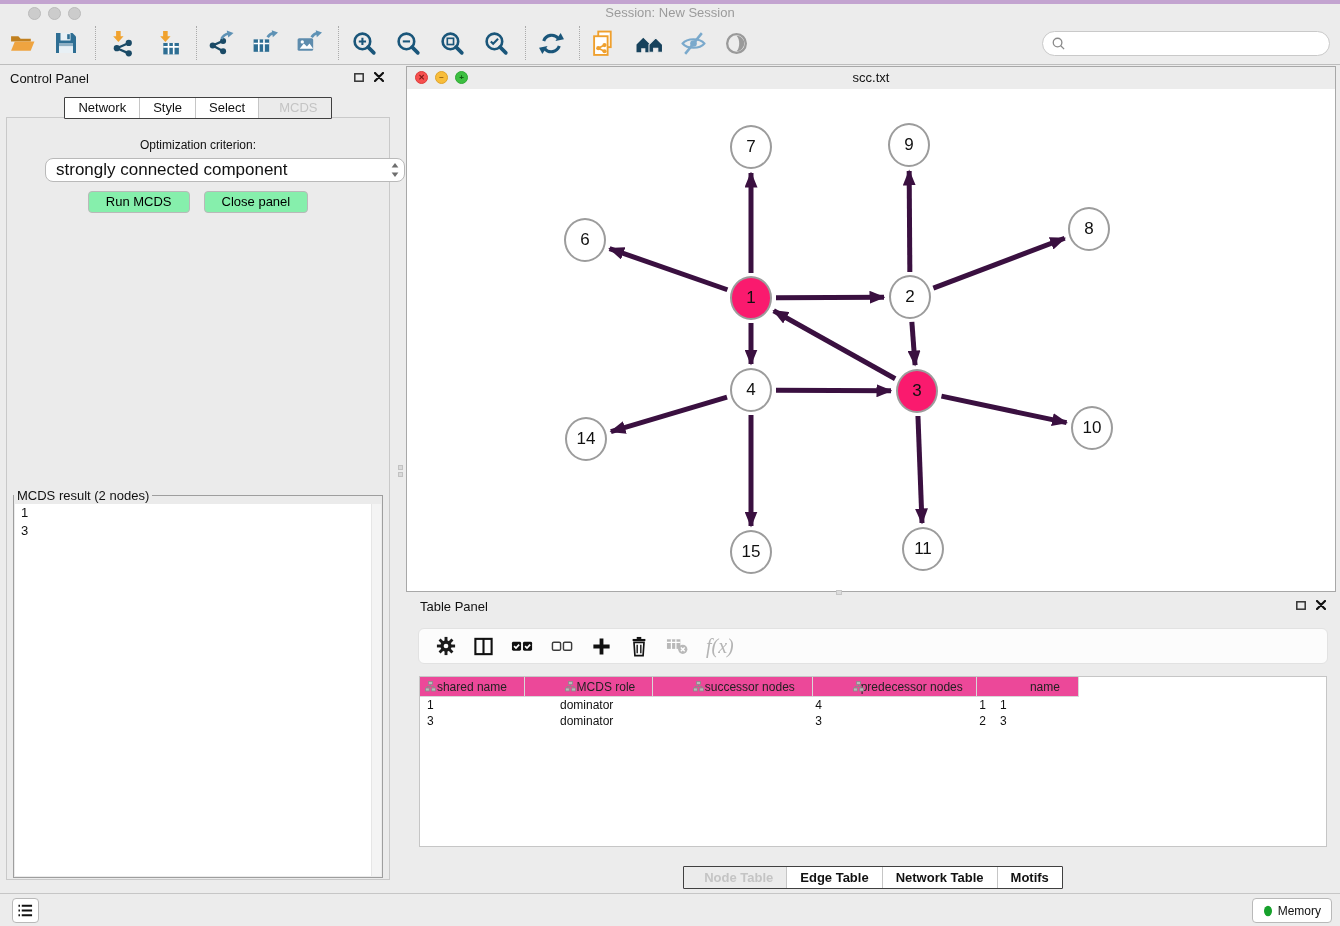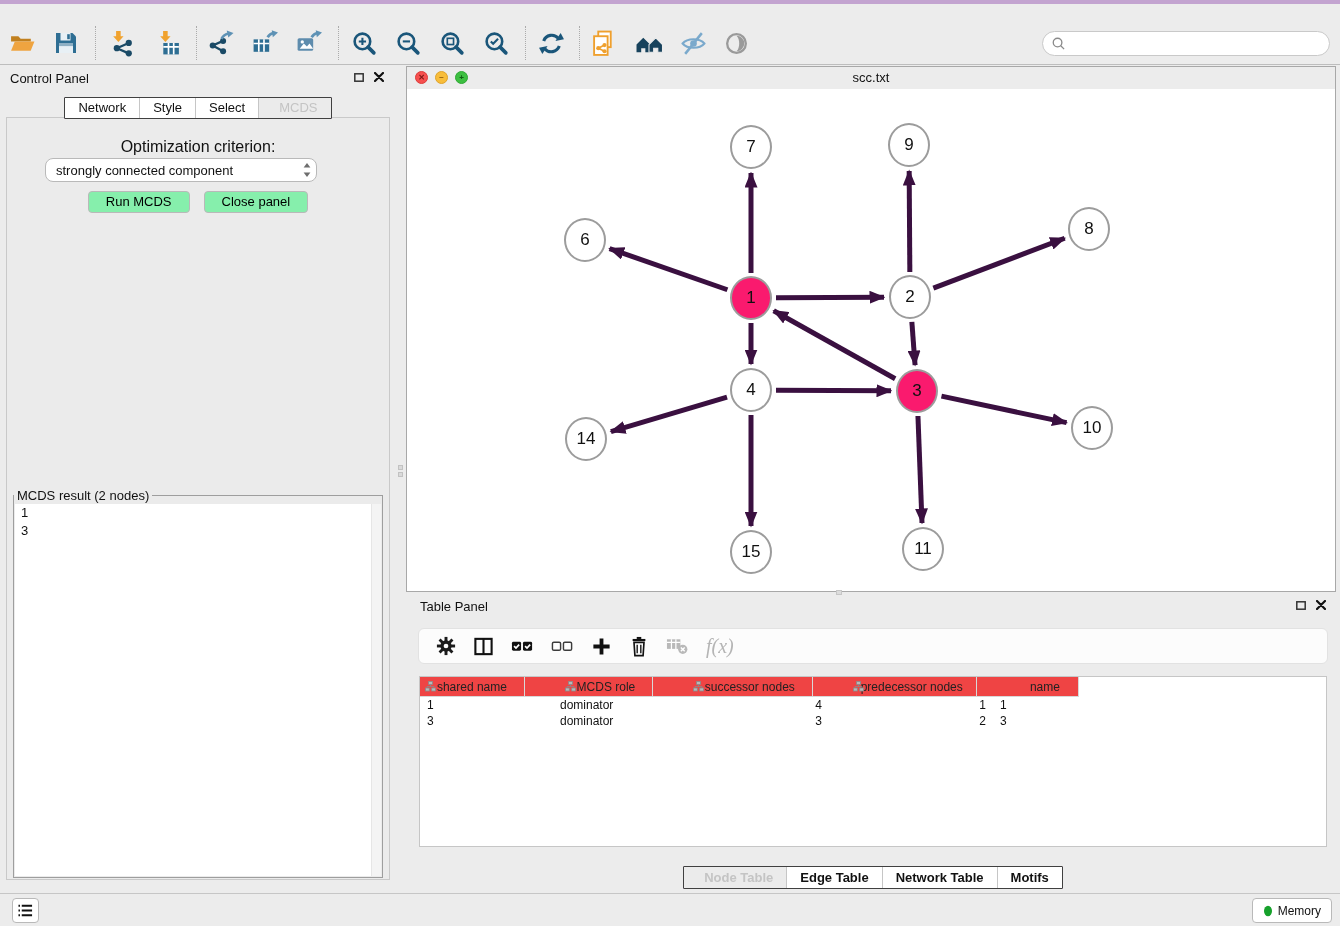--- a/index.html
+++ b/index.html
@@ -21,23 +21,23 @@
   
   .control-panel{position:absolute;left:0;top:65px;width:396px;height:828px;}
   .panel-title{position:absolute;left:10px;top:6px;font-size:13px;color:#111;}
   .panel-icons{position:absolute;right:12px;top:7px;display:flex;gap:10px;align-items:center;}
   .seg{display:flex;border:1px solid #404040;border-radius:1px;overflow:hidden;background:#701a75;height:20px;}
   .seg .tab{padding:0 13px;font-size:13px;line-height:20px;border-right:1px solid #C6C6C6;background:#fff;color:#111;white-space:nowrap;}
   .seg .tab:last-child{border-right:none;}
   .seg .tab.active{background:#EBEBEB;color:#C4C4C4;padding-left:20px;}
   .cp-tabs{position:absolute;top:32px;left:0;right:0;display:flex;justify-content:center;z-index:2;}
   .cp-body{position:absolute;left:6px;right:6px;top:52px;bottom:13px;background:#EBEBEB;border:1px solid #C9C9C9;box-sizing:border-box;}
-  .opt-label{position:absolute;top:20px;left:0;right:0;text-align:center;font-size:16px;}
-  .dropdown{position:absolute;left:38px;width:272px;top:40px;height:24px;background:#fff;border:1px solid #B9B9B9;
-            border-radius:8px;display:flex;align-items:center;font-size:13px;box-sizing:border-box;}
+  .opt-label{position:absolute;top:20px;left:0;right:0;text-align:center;font-size:12px;}
+  .dropdown{position:absolute;left:38px;width:360px;top:40px;height:24px;background:#fff;border:1px solid #B9B9B9;
+            border-radius:8px;display:flex;align-items:center;font-size:17px;box-sizing:border-box;}
   .dropdown .dd-text{padding-left:10px;flex:1;}
   .dropdown .stepper{width:18px;height:100%;display:flex;align-items:center;justify-content:center;}
   .btn-row{position:absolute;top:73px;left:0;right:0;display:flex;justify-content:center;gap:14px;}
   .mac-btn{height:22px;padding:0 17px;background:#86efac;border:1px solid #B9B9B9;border-radius:4px;
            font-size:13px;line-height:20px;box-sizing:border-box;}
   .groupbox{position:absolute;left:6px;right:6px;top:377px;bottom:1px;border:1px solid #9E9E9E;}
   .group-title{position:absolute;top:-8px;left:0;background:#EBEBEB;padding:0 3px;font-size:13px;}
   .result-area{position:absolute;left:1px;right:1px;top:8px;bottom:1px;background:#fff;overflow:hidden;}
   .result-area .line{padding:0 6px;font-size:13px;line-height:18px;}
   .vtrack{position:absolute;right:0;top:0;bottom:0;width:9px;background:#F4F4F4;border-left:1px solid #E6E6E6;}
@@ -62,21 +62,21 @@
   .node.selected{background:#FA1A6E;}
   .bgrip{position:absolute;left:430px;top:525px;width:6px;height:5px;background:#DCDCDC;border:1px solid #C6C6C6;box-sizing:border-box;}
   
   .table-panel{position:absolute;left:0;top:529px;width:934px;height:299px;}
   .tp-toolbar{position:absolute;left:12px;top:34px;width:910px;height:36px;background:#FCFCFC;border:1px solid #E2E2E2;
               border-radius:6px;display:flex;align-items:center;gap:17px;padding-left:17px;box-sizing:border-box;}
   .tp-tool{display:flex;align-items:center;justify-content:center;}
   .fx{font-family:"Liberation Serif",serif;font-style:italic;font-size:20px;color:#B5B5B5;}
   .tp-table{position:absolute;left:13px;top:82px;width:908px;height:171px;background:#fff;border:1px solid #C6C6C6;
             box-sizing:border-box;font-size:12px;overflow:hidden;}
-  .thead{display:flex;height:19px;background:#ef4444;border-bottom:1px solid #D8D8D8;width:659px;gap:35px;}
+  .thead{display:flex;height:19px;background:#ec4899;border-bottom:1px solid #D8D8D8;width:659px;gap:35px;}
   .th{position:relative;display:flex;align-items:center;justify-content:center;border-right:1px solid #D8D8D8;
       box-sizing:border-box;color:#222;}
   .th .colicon{position:absolute;left:5px;top:4px;}
   .trow{display:flex;height:16px;line-height:16px;}
   .td{box-sizing:border-box;padding:0 7px;overflow:hidden;white-space:nowrap;}
   .tp-tabs{position:absolute;left:0;right:0;top:272px;display:flex;justify-content:center;}
   .tp-tabs .seg{height:21px;}
   .tp-tabs .tab{line-height:21px;font-weight:bold;}
   
   .statusbar{position:absolute;left:0;top:893px;right:0;height:33px;border-top:1px solid #C6C6C6;background:#ECECEC;}
@@ -85,20 +85,28 @@
   .memory-btn{position:absolute;right:8px;top:4px;height:25px;background:#fff;border:1px solid #B9B9B9;border-radius:4px;
               display:flex;align-items:center;gap:5px;padding:0 10px;font-size:12px;box-sizing:border-box;}
 </style>
 </head>
 <body>
 
 <div class="app">
 
   <div class="topstrip"></div>
 
+  <div class="titlebar">
+    <div class="traffic-app">
+      <i></i>
+      <i></i>
+      <i></i>
+    </div>
+    <div class="app-title">Session: New Session</div>
+  </div>
 
   <div class="toolbar">
     <div class="tbtn" style="margin-left:8px">
       <svg width="27" height="27" viewBox="0 0 26 26">
         <path d="M2 20V6h7l2.2 2.5H21V11H2z" fill="#C1801F"></path>
           <path d="M24.5 11l-3.6 9H2l3.6-9z" fill="#EFA440"></path>
       </svg>
     </div>
     <div class="tbtn" style="margin-left:16px">
       <svg width="26" height="26" viewBox="0 0 26 26">

